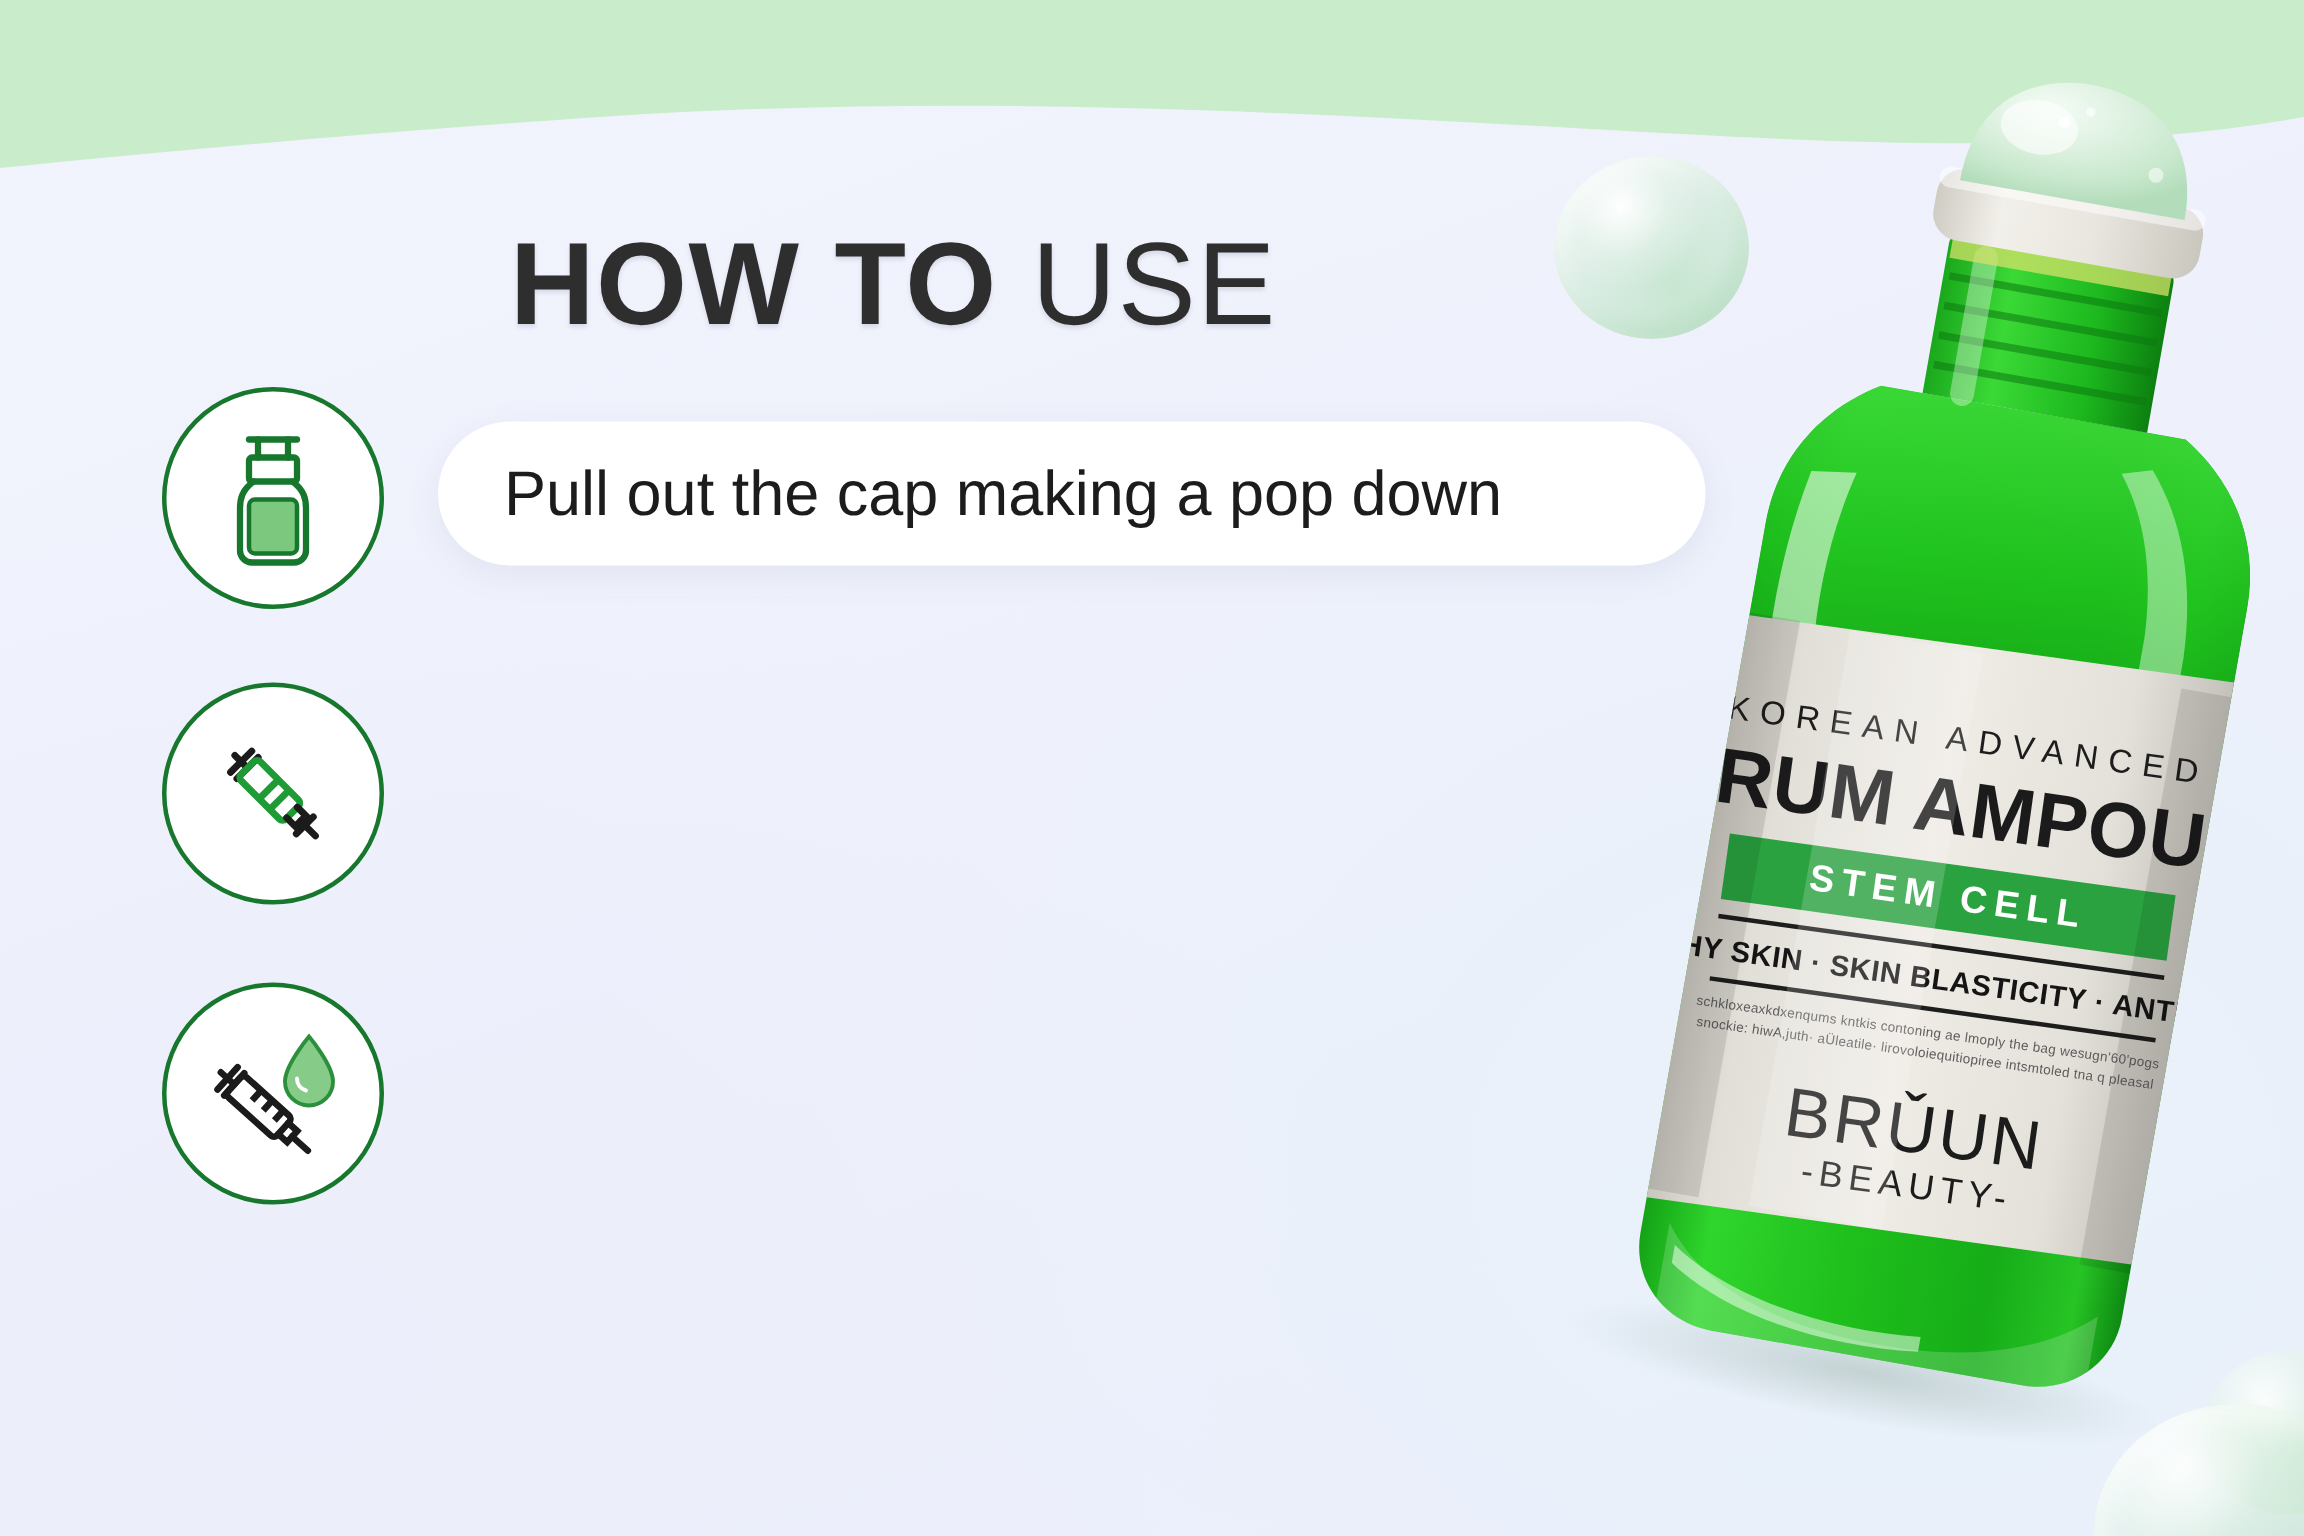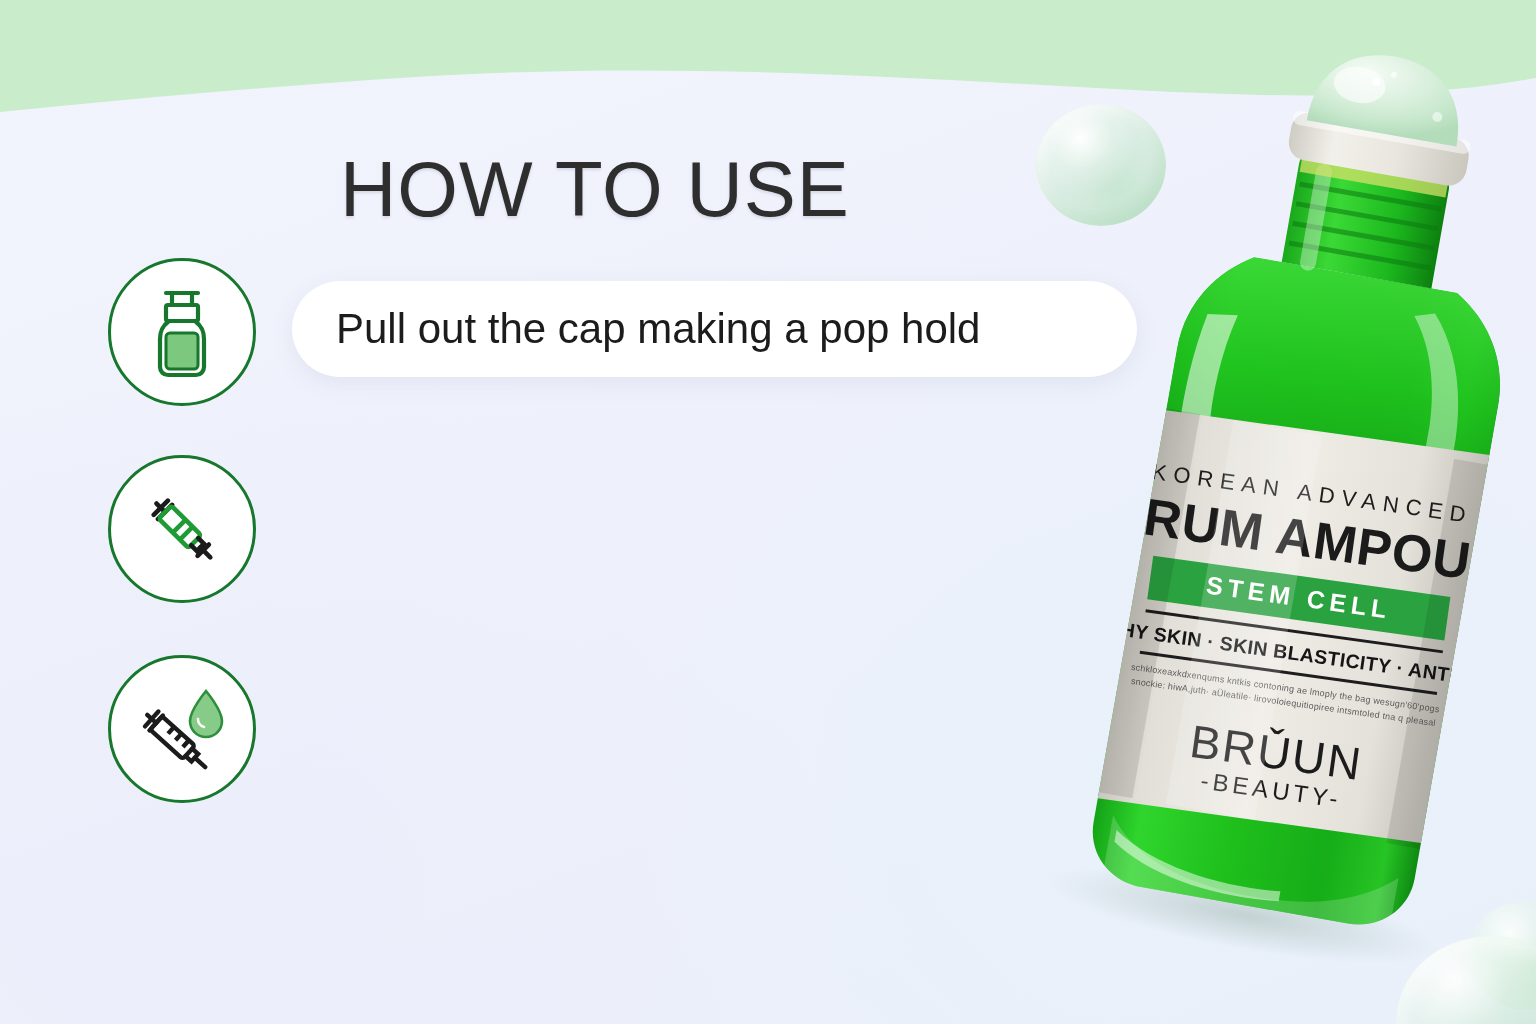--- a/index.html
+++ b/index.html
@@ -53,21 +53,21 @@
   
   .heading {
     position:absolute; left:340px; top:152px;
     font-size:78px; line-height:.95;
     letter-spacing:1px;
     color:#2e2e2e;
     white-space:nowrap;
     font-stretch:condensed;
     text-shadow:0 2px 3px rgba(120,125,150,.22);
   }
-  .heading .light { font-weight:400; }
+  .heading .light { font-weight:700; }
   .heading .heavy { font-weight:400; }
 
   
   .icon-circle {
     position:absolute;
     width:148px; height:148px;
     border-radius:50%;
     border:3.5px solid #16772d;
     background:#ffffff;
     display:flex; align-items:center; justify-content:center;
@@ -216,21 +216,21 @@
           <g fill="none" stroke="#1b1b1b" stroke-width="4.4" stroke-linecap="round">
             <path d="M66 57 h8 v10 h-8"></path>
             <path d="M74 62 h14"></path>
           </g>
         </g>
       </svg>
     </span>
   </div>
 
   <div class="card card1">
-    <div class="txt">Pull out the cap making a pop hold</div>
+    <div class="txt">Pull out the cap making a pop down</div>
   </div>
 
   <div id="bottle">
     <svg width="470" height="880" viewBox="0 0 470 880">
       <defs>
         <linearGradient id="glass" x1="0" y1="0" x2="1" y2="0">
           <stop offset="0%" stop-color="#14a317"></stop>
           <stop offset="14%" stop-color="#2fd52c"></stop>
           <stop offset="42%" stop-color="#1fc01c"></stop>
           <stop offset="72%" stop-color="#16ad18"></stop>

